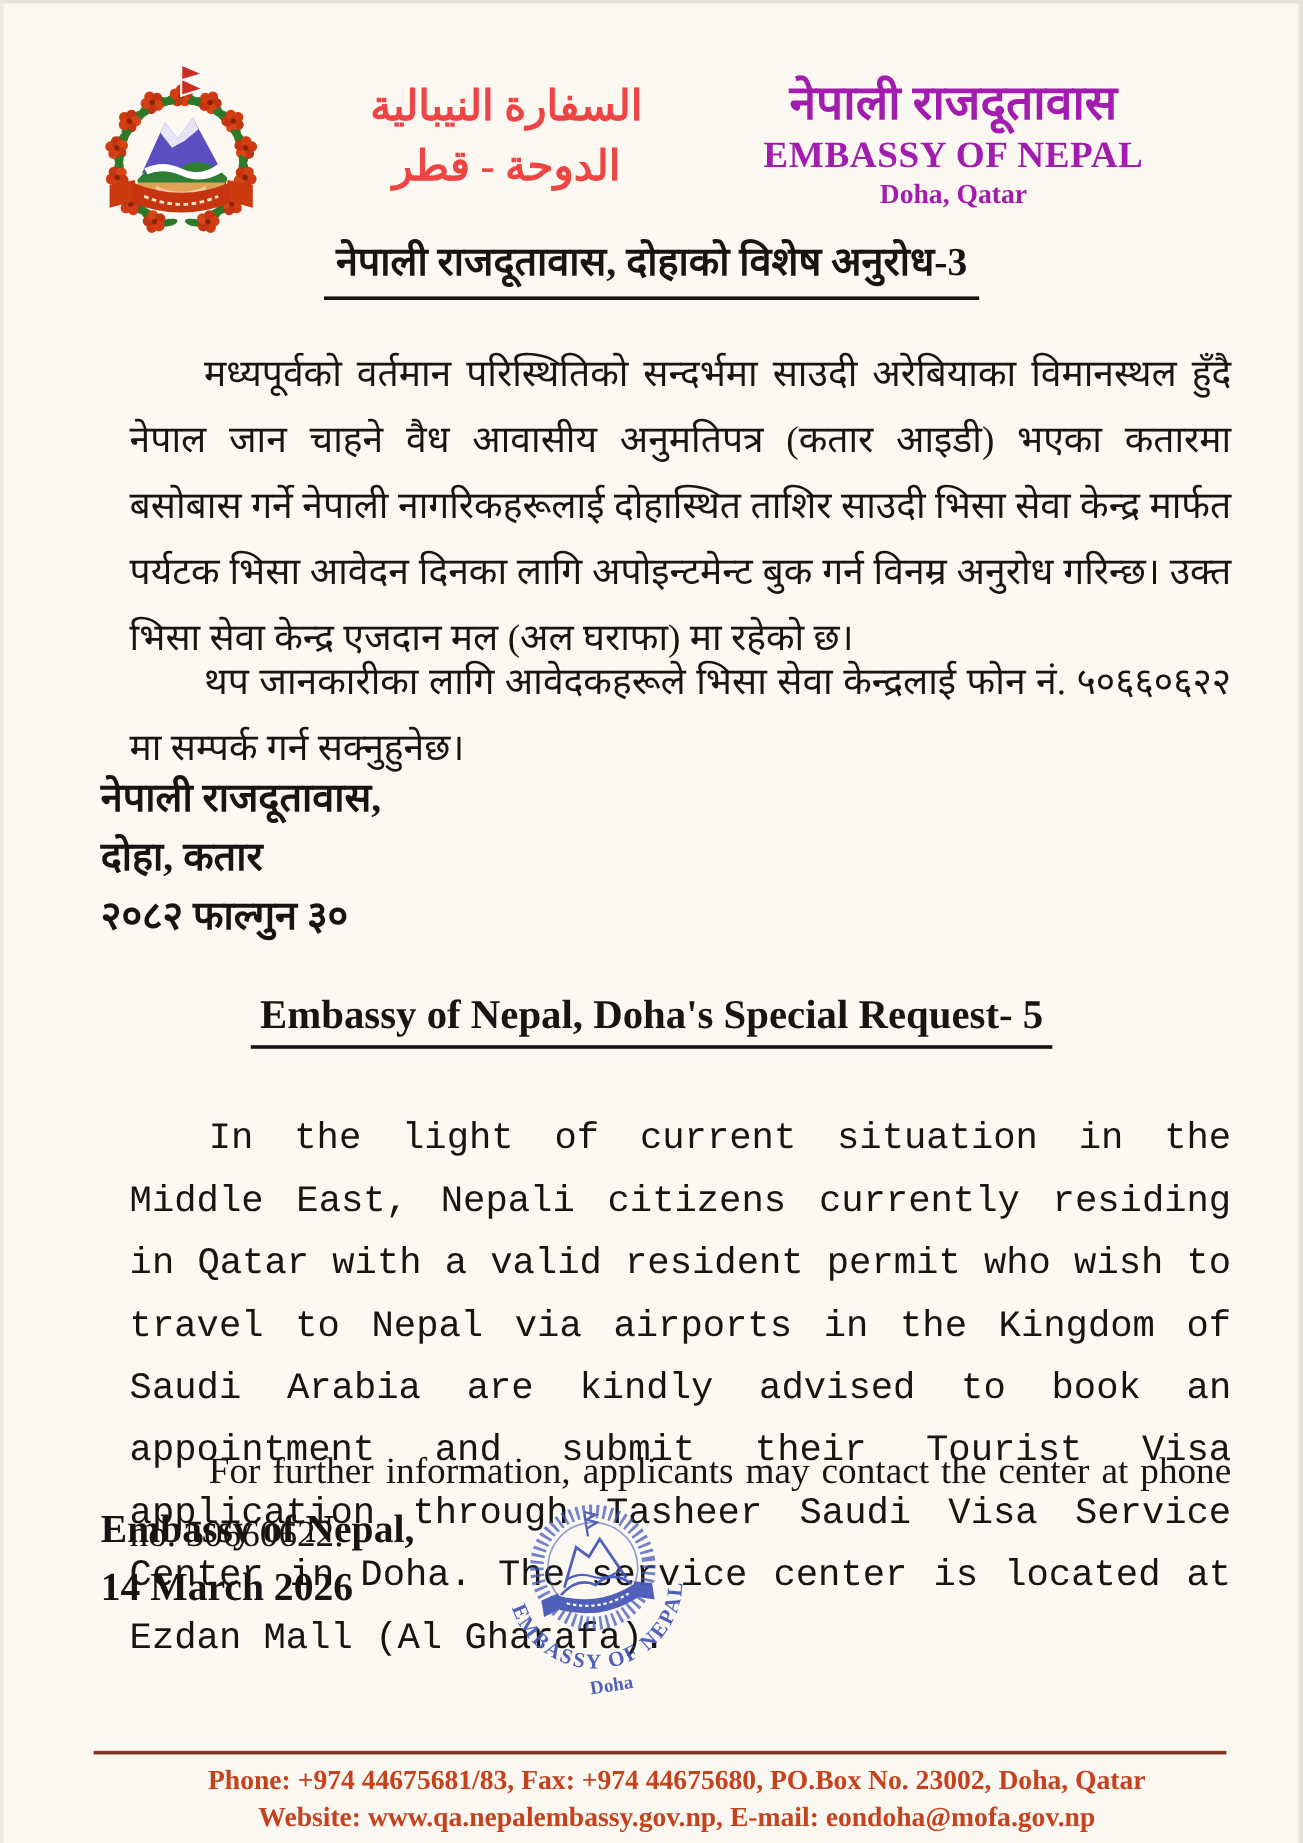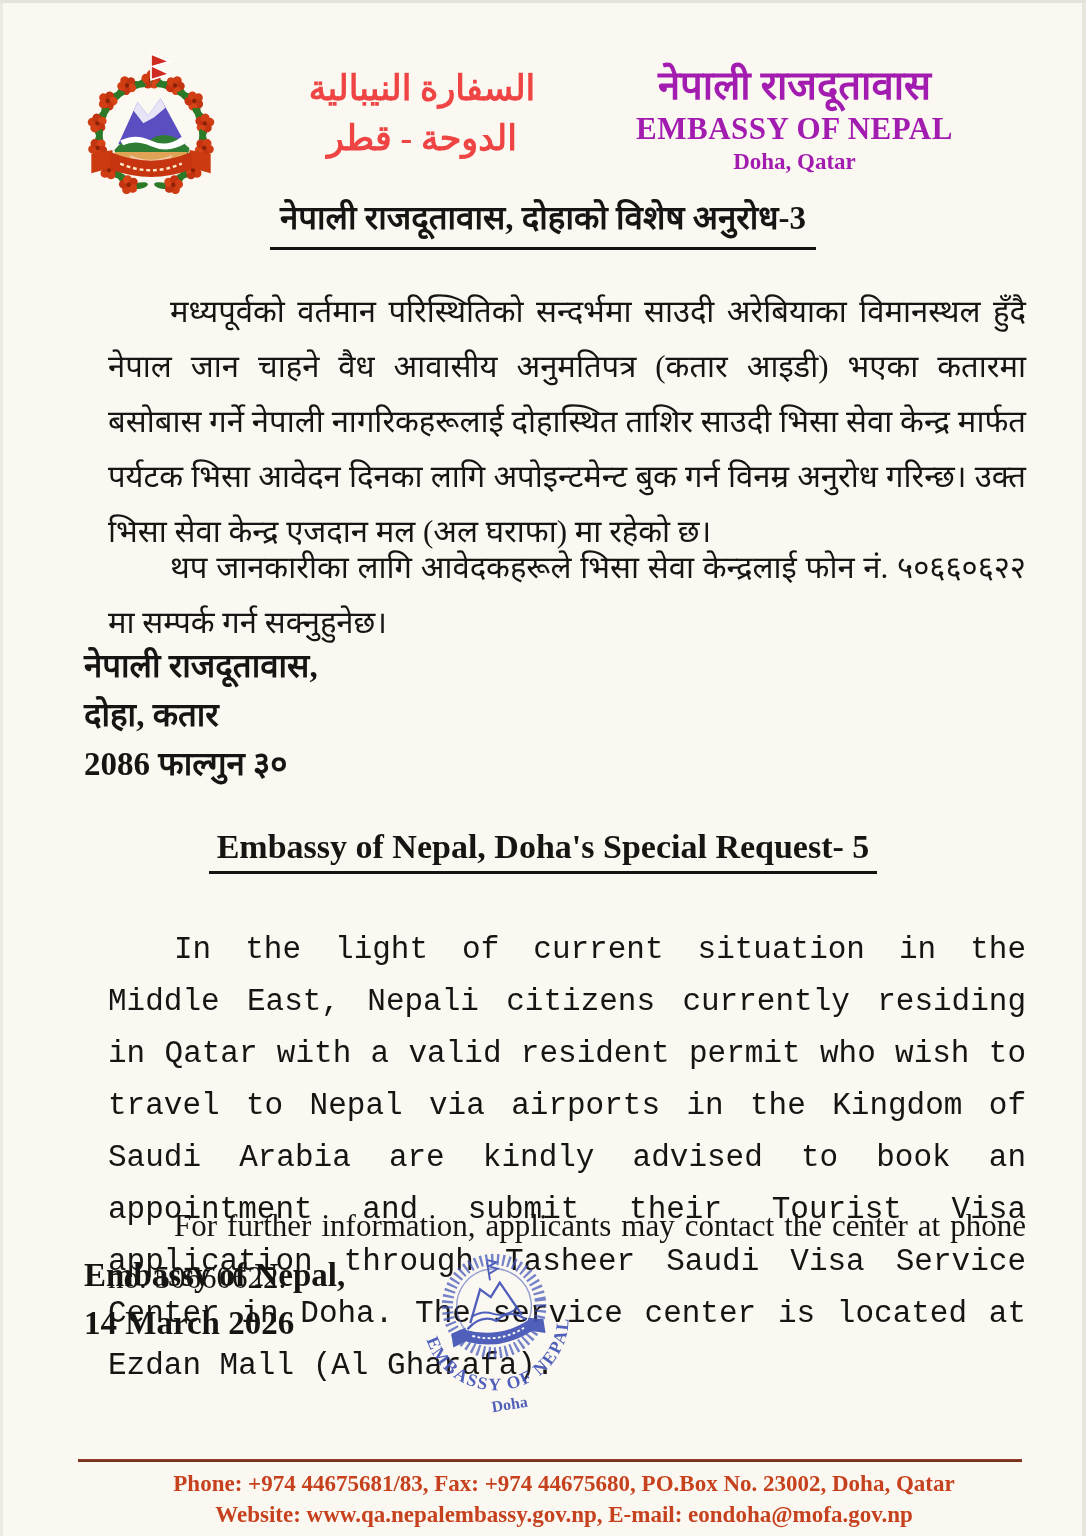--- a/index.html
+++ b/index.html
@@ -121,21 +121,21 @@
 <div class="np-title">
   <span>नेपाली राजदूतावास, दोहाको विशेष अनुरोध-3</span>
 </div>
 
 <p class="para np-para np-para1">मध्यपूर्वको वर्तमान परिस्थितिको सन्दर्भमा साउदी अरेबियाका विमानस्थल हुँदै नेपाल जान चाहने वैध आवासीय अनुमतिपत्र (कतार आइडी) भएका कतारमा बसोबास गर्ने नेपाली नागरिकहरूलाई दोहास्थित ताशिर साउदी भिसा सेवा केन्द्र मार्फत पर्यटक भिसा आवेदन दिनका लागि अपोइन्टमेन्ट बुक गर्न विनम्र अनुरोध गरिन्छ। उक्त भिसा सेवा केन्द्र एजदान मल (अल घराफा) मा रहेको छ।</p>
 <p class="para np-para np-para2">थप जानकारीका लागि आवेदकहरूले भिसा सेवा केन्द्रलाई फोन नं. ५०६६०६२२ मा सम्पर्क गर्न सक्नुहुनेछ।</p>
 
 <div class="np-signoff">
   <div>नेपाली राजदूतावास,</div>
   <div>दोहा, कतार</div>
-  <div>2086 फाल्गुन ३०</div>
+  <div>२०८२ फाल्गुन ३०</div>
 </div>
 
 <div class="en-title">
   <span>Embassy of Nepal, Doha's Special Request- 5</span>
 </div>
 
 <p class="para en-para en-para1">In the light of current situation in the Middle East, Nepali citizens currently residing in Qatar with a valid resident permit who wish to travel to Nepal via airports in the Kingdom of Saudi Arabia are kindly advised to book an appointment and submit their Tourist Visa application through Tasheer Saudi Visa Service Center in Doha. The service center is located at Ezdan Mall (Al Gharafa).</p>
 <p class="para en-para en-para2">For further information, applicants may contact the center at phone no. 50660622.</p>
 
 <div class="en-signoff">

